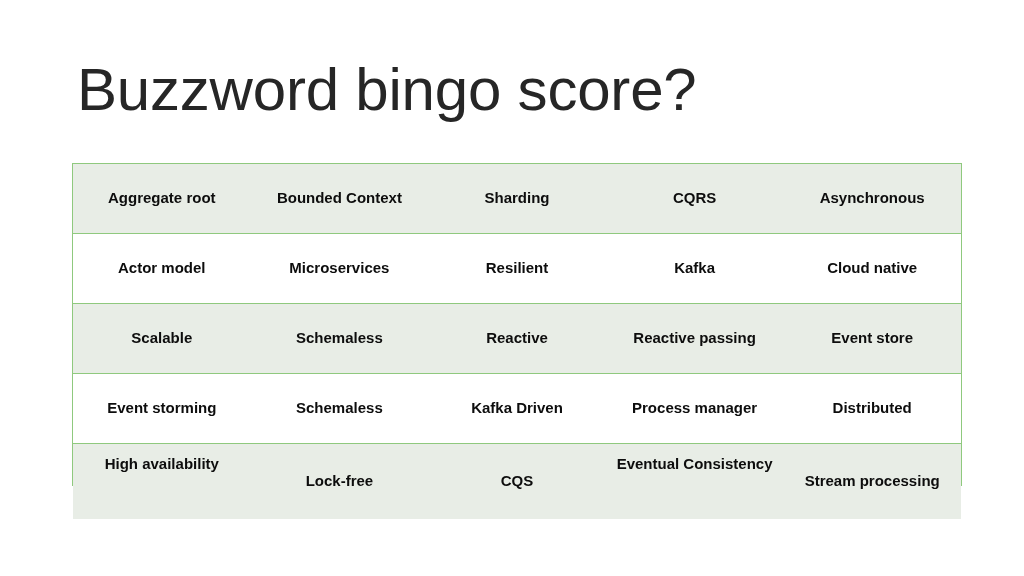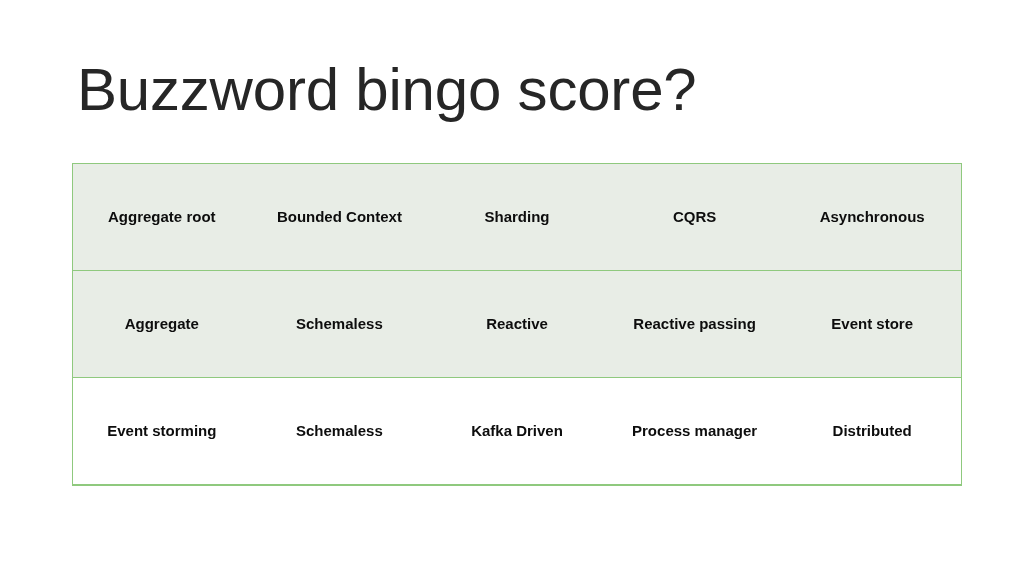--- a/index.html
+++ b/index.html
@@ -89,31 +89,45 @@
   <div id="bingo-table-wrap">
     <table class="bingo">
       <tbody>
         <tr class="band rule-under r1">
           <td>Aggregate root</td>
           <td>Bounded Context</td>
           <td>Sharding</td>
           <td>CQRS</td>
           <td>Asynchronous</td>
         </tr>
+        <tr class="plain rule-under r2">
+          <td>Actor model</td>
+          <td>Microservices</td>
+          <td>Resilient</td>
+          <td>Kafka</td>
+          <td>Cloud native</td>
+        </tr>
         <tr class="band rule-under r3">
-          <td>Aggregate</td>
+          <td>Scalable</td>
           <td>Schemaless</td>
           <td>Reactive</td>
           <td>Reactive passing</td>
           <td>Event store</td>
         </tr>
         <tr class="plain rule-under r4">
           <td>Event storming</td>
           <td>Schemaless</td>
           <td>Kafka Driven</td>
           <td>Process manager</td>
           <td>Distributed</td>
         </tr>
+        <tr class="band r5">
+          <td class="va-top">High availability</td>
+          <td class="va-mid">Lock-free</td>
+          <td class="va-mid">CQS</td>
+          <td class="va-top">Eventual Consistency</td>
+          <td class="va-mid">Stream processing</td>
+        </tr>
       </tbody>
     </table>
   </div>
 
 </div>
 
 </body></html>

